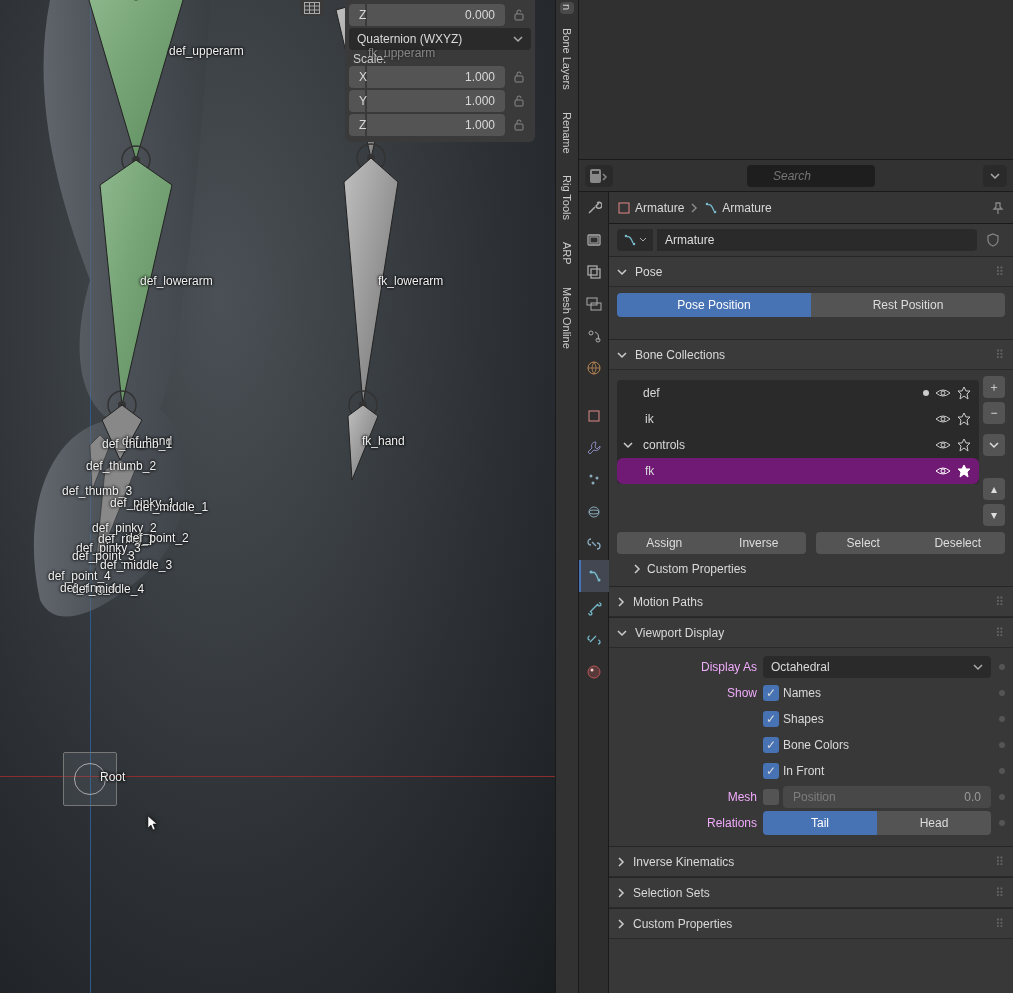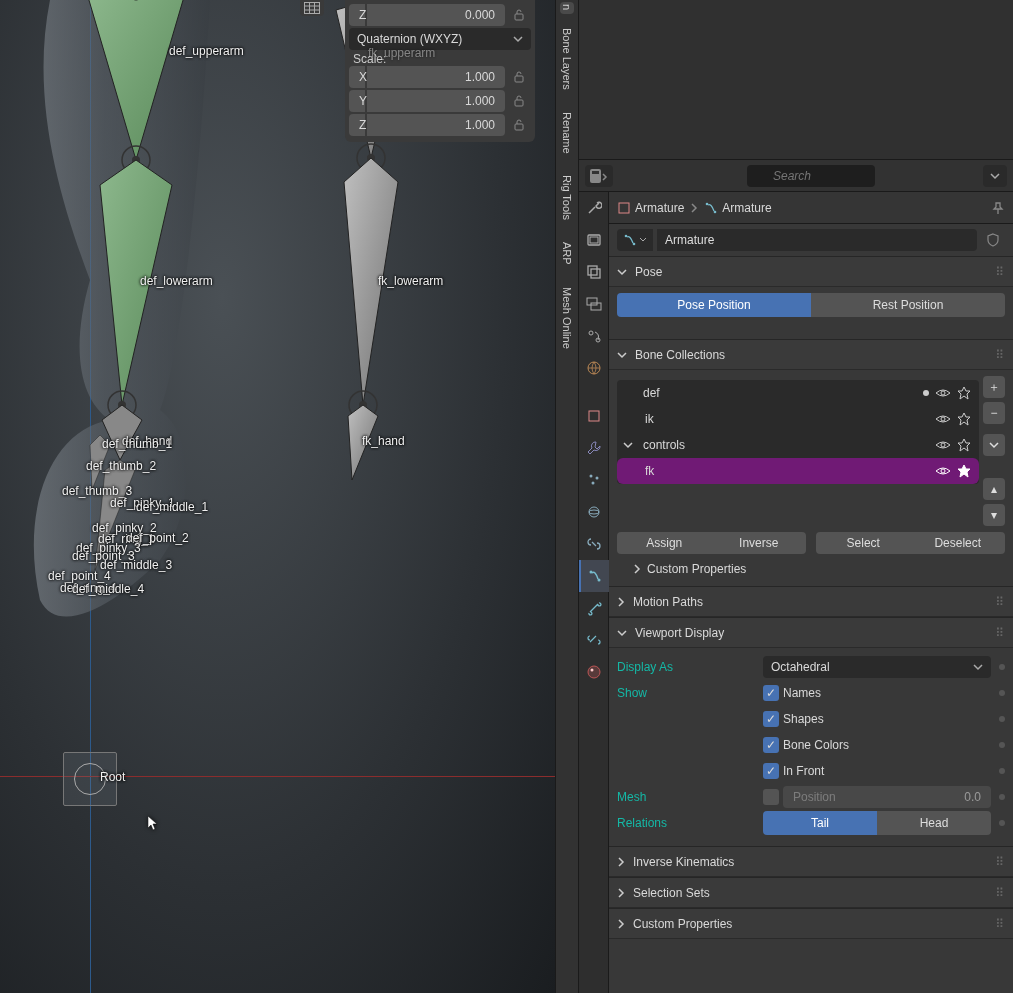--- a/index.html
+++ b/index.html
@@ -57,21 +57,21 @@
 .button-row button:first-child { border-radius: 4px 0 0 4px; }
 .button-row button:last-child { border-radius: 0 4px 4px 0; }
 .button-row.gap { gap: 10px; }
 .button-row.gap .pair { display:flex; flex:1; }
 .button-row.gap .pair button:first-child{border-radius:4px 0 0 4px;}
 .button-row.gap .pair button:last-child{border-radius:0 4px 4px 0;}
 
 .subheader { margin: 8px 0 0 16px; display: flex; align-items: center; gap: 6px; color: #ccc; }
 
 .form-row { display: flex; align-items: center; height: 26px; gap: 6px; }
-.form-label { width: 140px; color: #14b8a6; }
+.form-label { width: 140px; text-align: right; color: #f0abfc; }
 .form-value { flex: 1; display: flex; gap: 4px; align-items:center; }
 .dropdown { flex: 1; height: 22px; background: #2a2a2a; border-radius: 4px; padding: 0 8px; display: flex; align-items: center; justify-content: space-between; }
 .checkbox { width: 16px; height: 16px; background: #4772b3; border-radius: 3px; display: flex; align-items: center; justify-content: center; }
 .checkbox.unchecked { background: #545454; }
 .anim-dot { width: 6px; height: 6px; border-radius: 50%; background: #555; margin-left: 4px; }
 .num-field { display:flex; align-items:center; height:22px; background:#545454; border-radius:4px; padding:0 10px; flex:1; justify-content:space-between; color:#999;}
 .num-field span:first-child{color:#aaa;}
 
 svg { display: block; }
 .bone-label { position: absolute; color: #f0f0f0; font-size: 12px; text-shadow: 0 0 3px #000, 0 0 3px #000; white-space: nowrap; pointer-events:none; }

